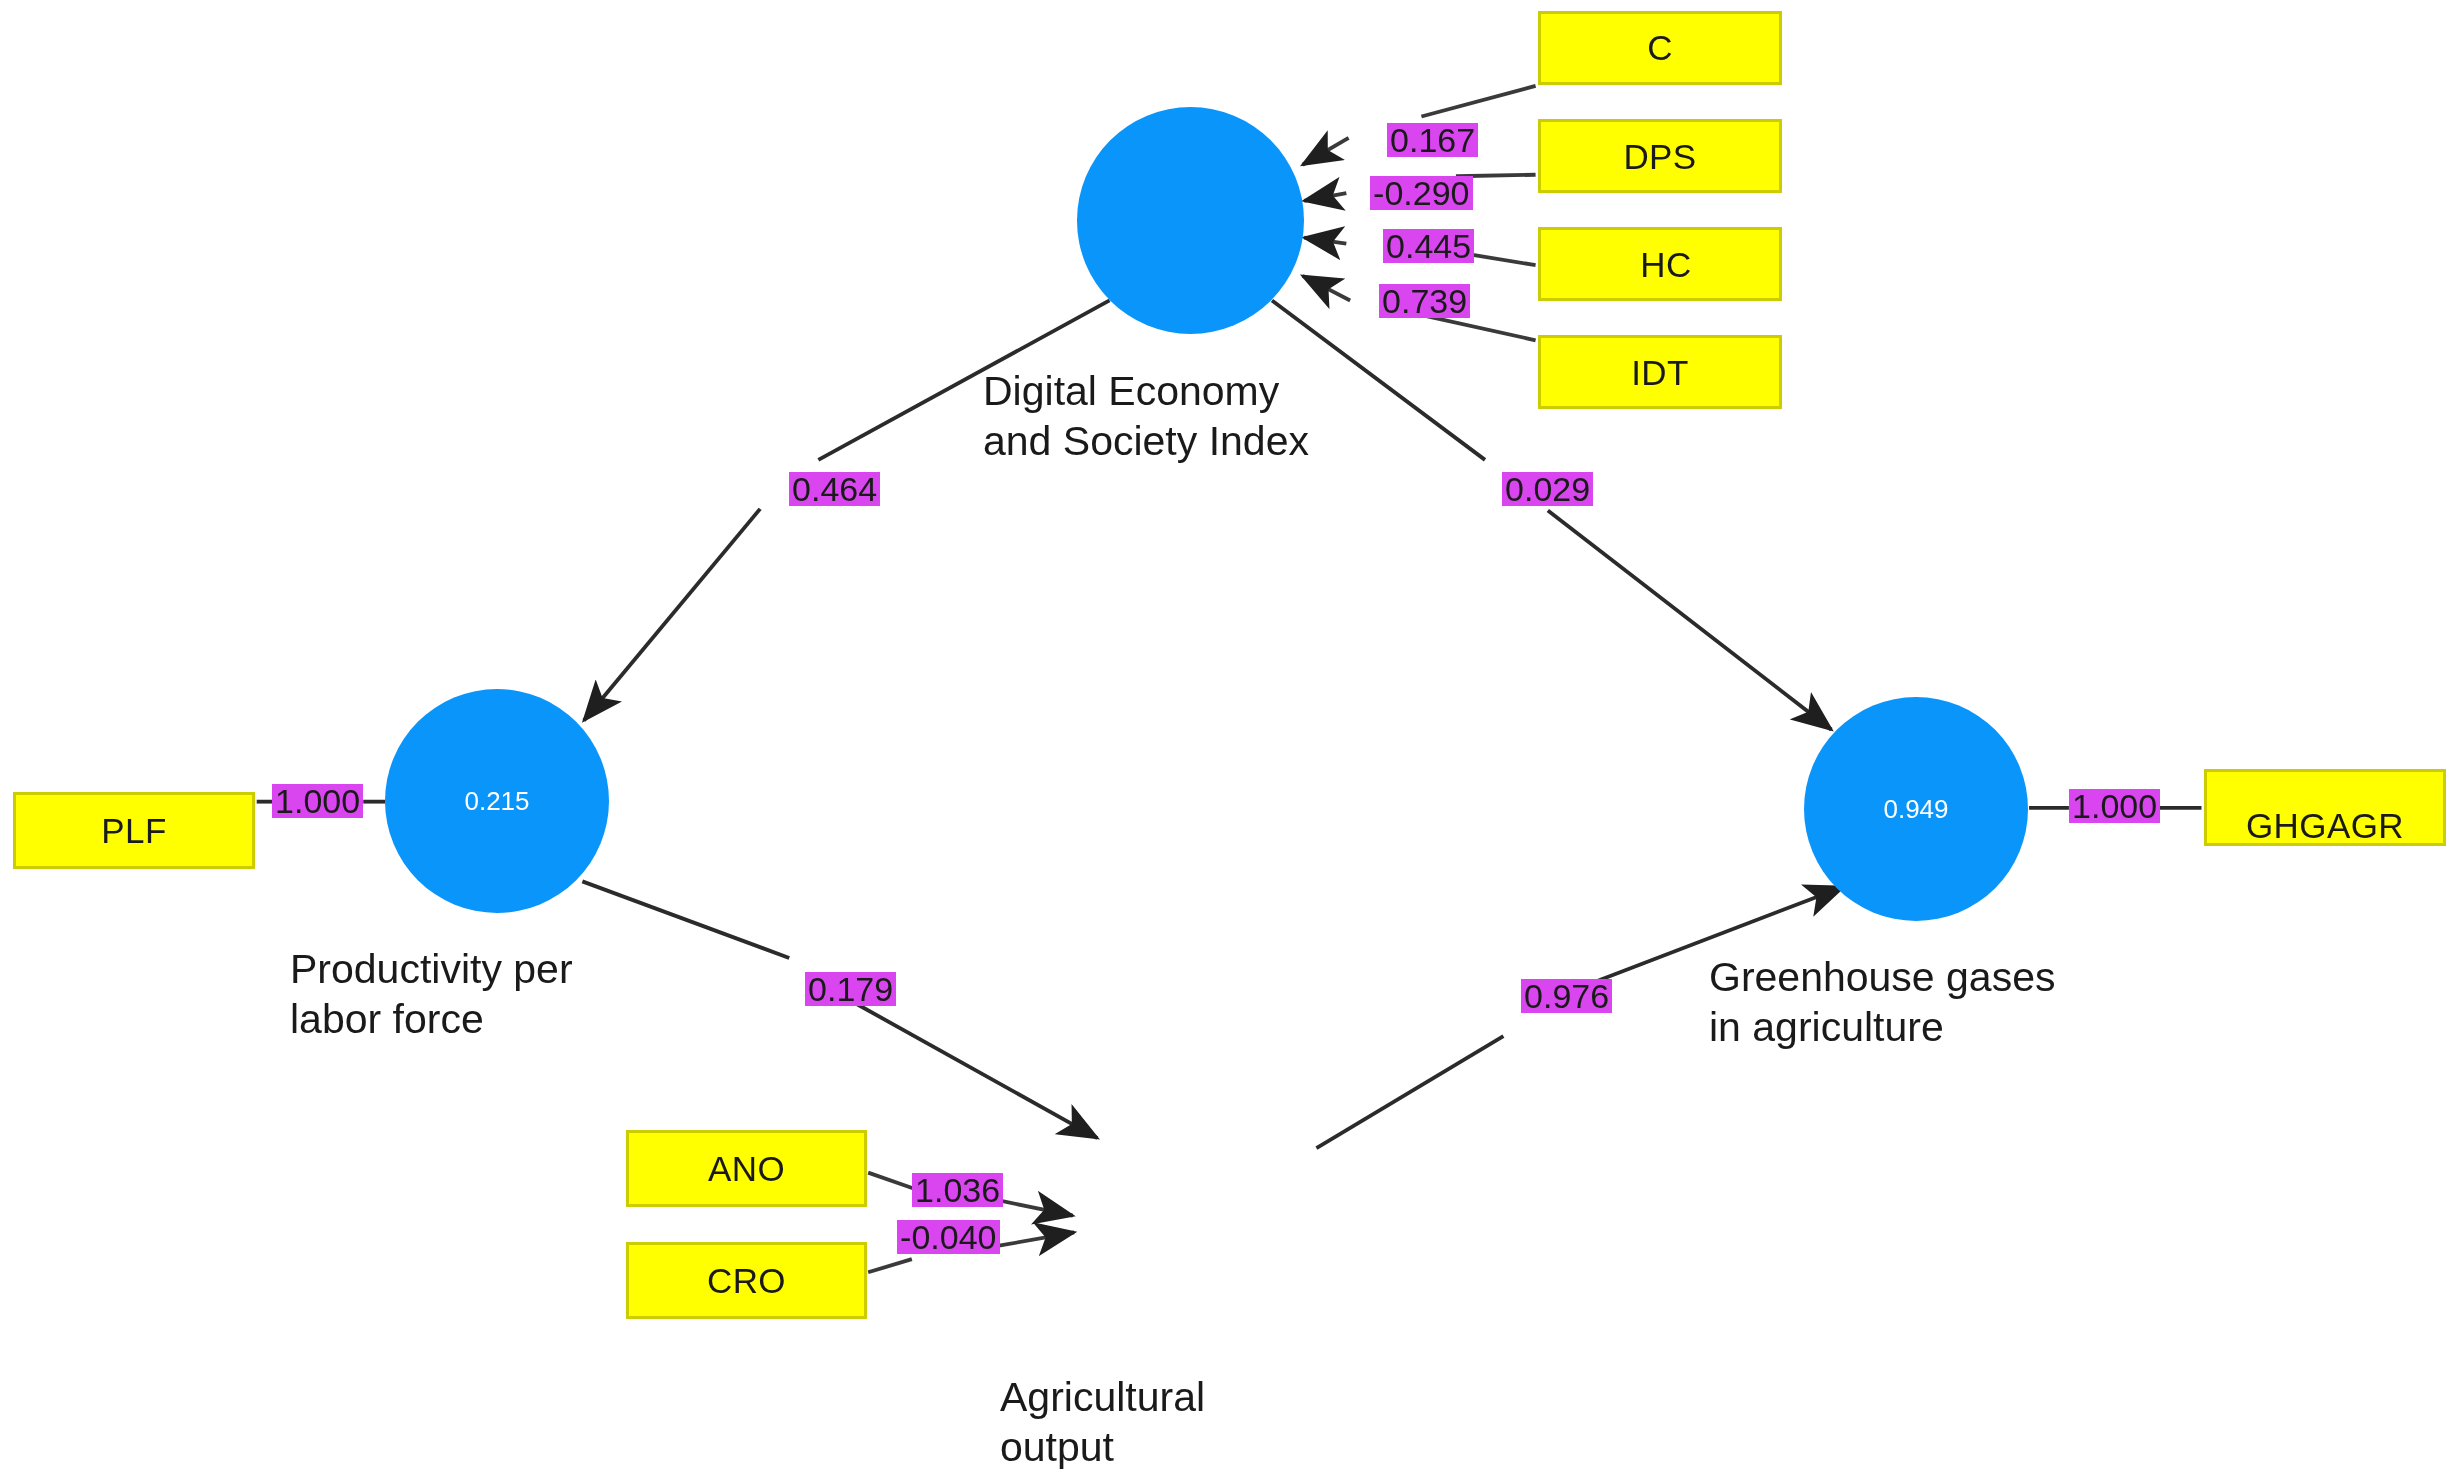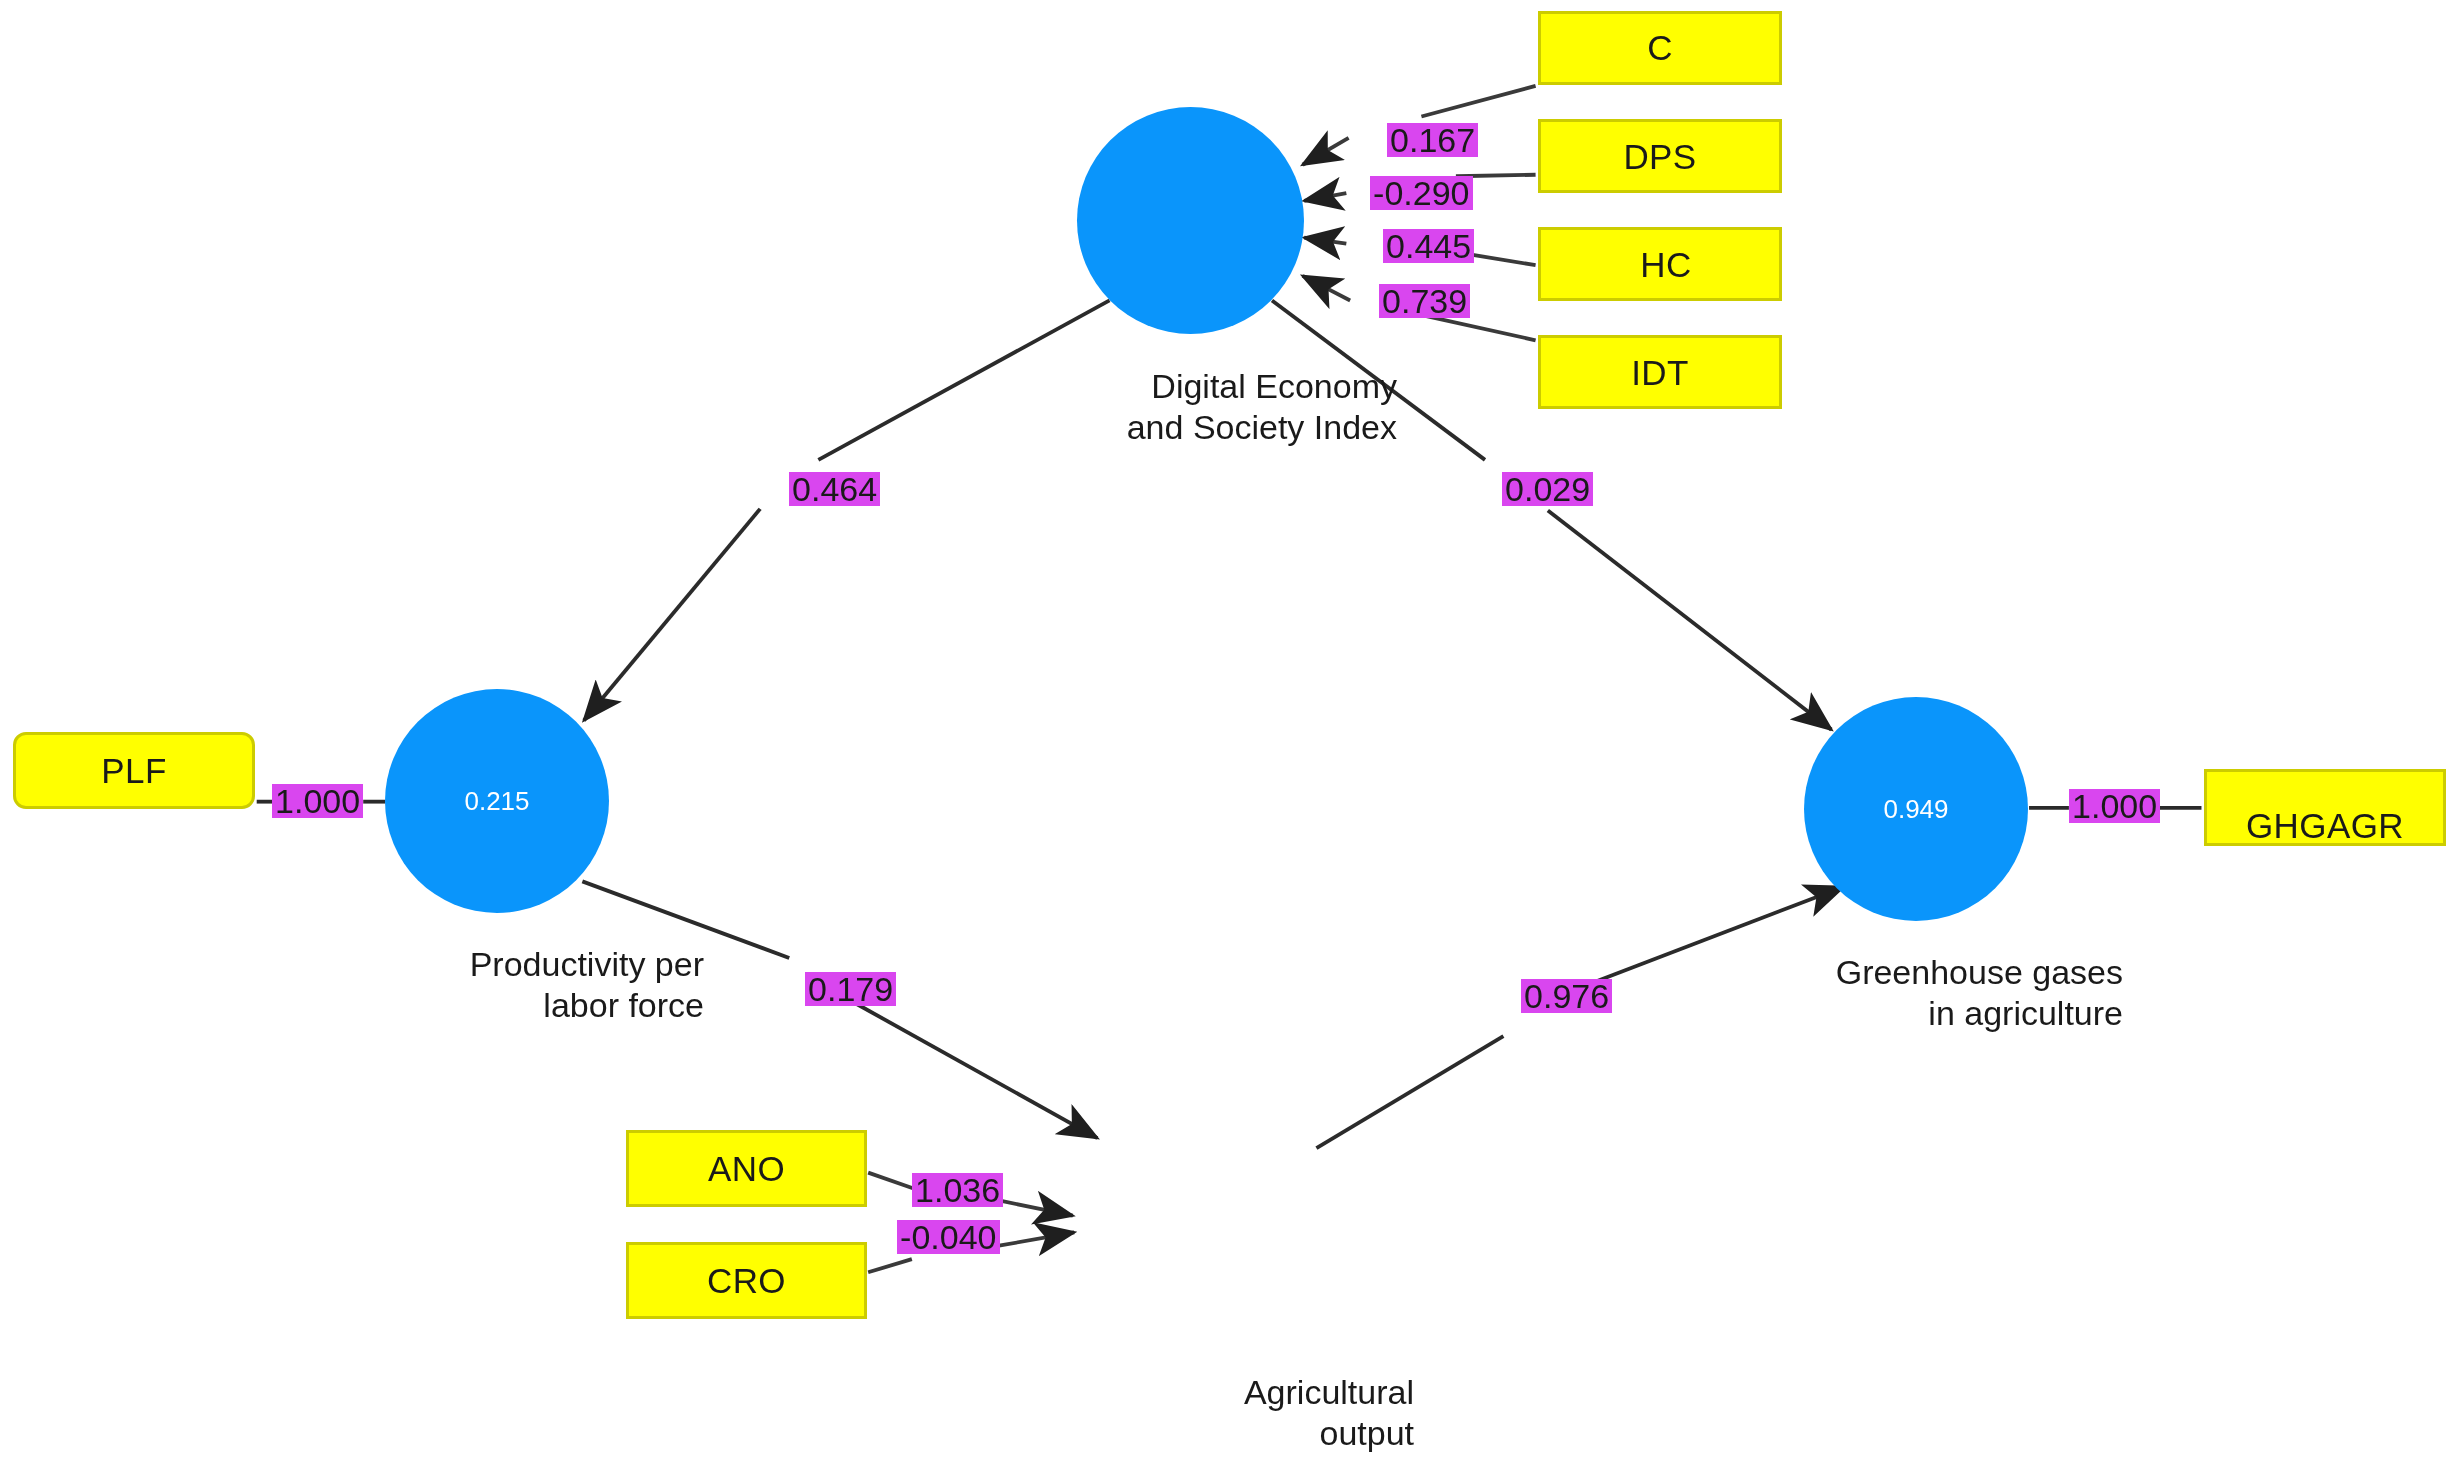--- a/index.html
+++ b/index.html
@@ -51,22 +51,22 @@
     justify-content: center;
   }
   .latent span {
     font-size: 26px;
     color: #ffffff;
     line-height: 1;
   }
   
   .construct-label {
     position: absolute;
-    text-align: right;
-    font-size: 34px;
+    text-align: left;
+    font-size: 41px;
     color: #1a1a1a;
     line-height: 1.22;
     white-space: pre-line;
   }
   
   .edge-label {
     position: absolute;
     font-size: 34px;
     color: #1a1a1a;
     line-height: 1;
@@ -144,21 +144,21 @@
   </div>
 
   <div class="obs-box" style="left:1538px; top:227px; width:244px; height:74px;padding-left:12px;">
     <span>HC</span>
   </div>
 
   <div class="obs-box" style="left:1538px; top:335px; width:244px; height:74px;">
     <span>IDT</span>
   </div>
 
-  <div class="obs-box" style="left:13px; top:732px; width:242px; height:77px;border-radius:13px;">
+  <div class="obs-box" style="left:13px; top:792px; width:242px; height:77px;">
     <span>PLF</span>
   </div>
 
   <div class="obs-box" style="left:2204px; top:769px; width:242px; height:77px;align-items:flex-end;">
     <span>GHGAGR</span>
   </div>
 
   <div class="obs-box" style="left:626px; top:1130px; width:241px; height:77px;">
     <span>ANO</span>
   </div>

